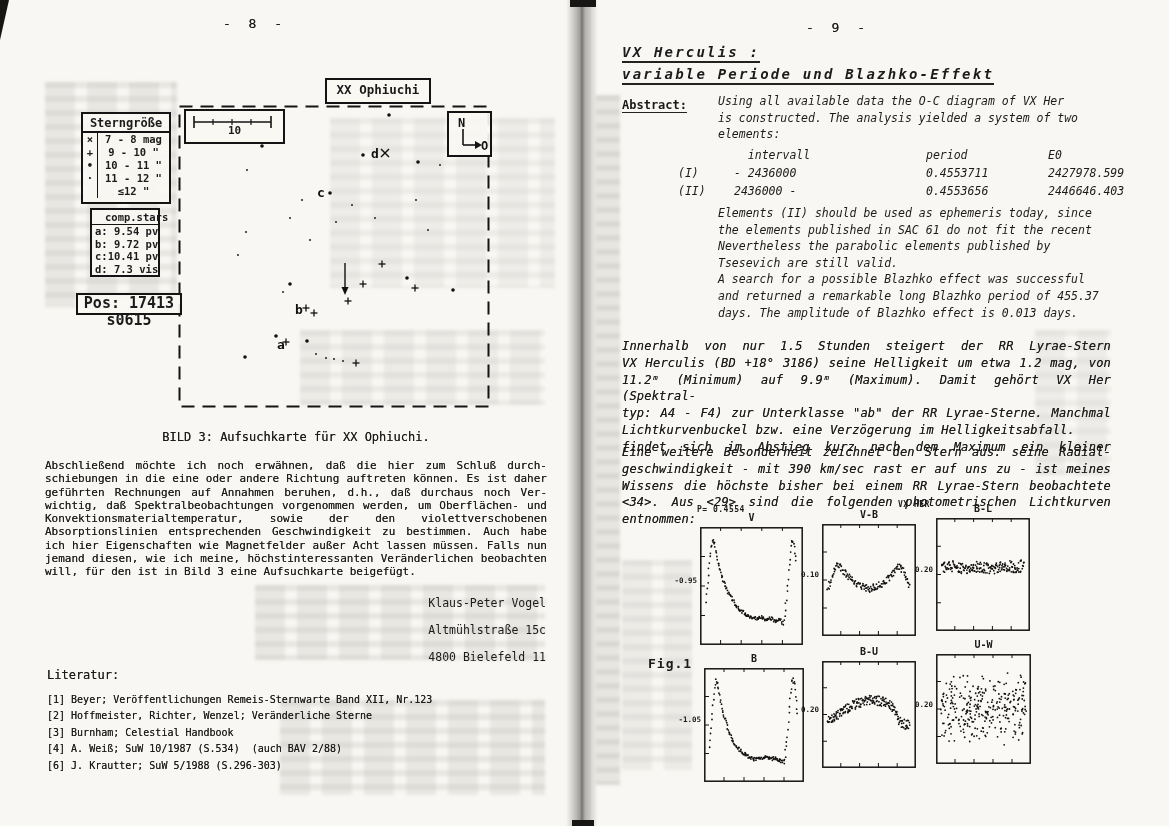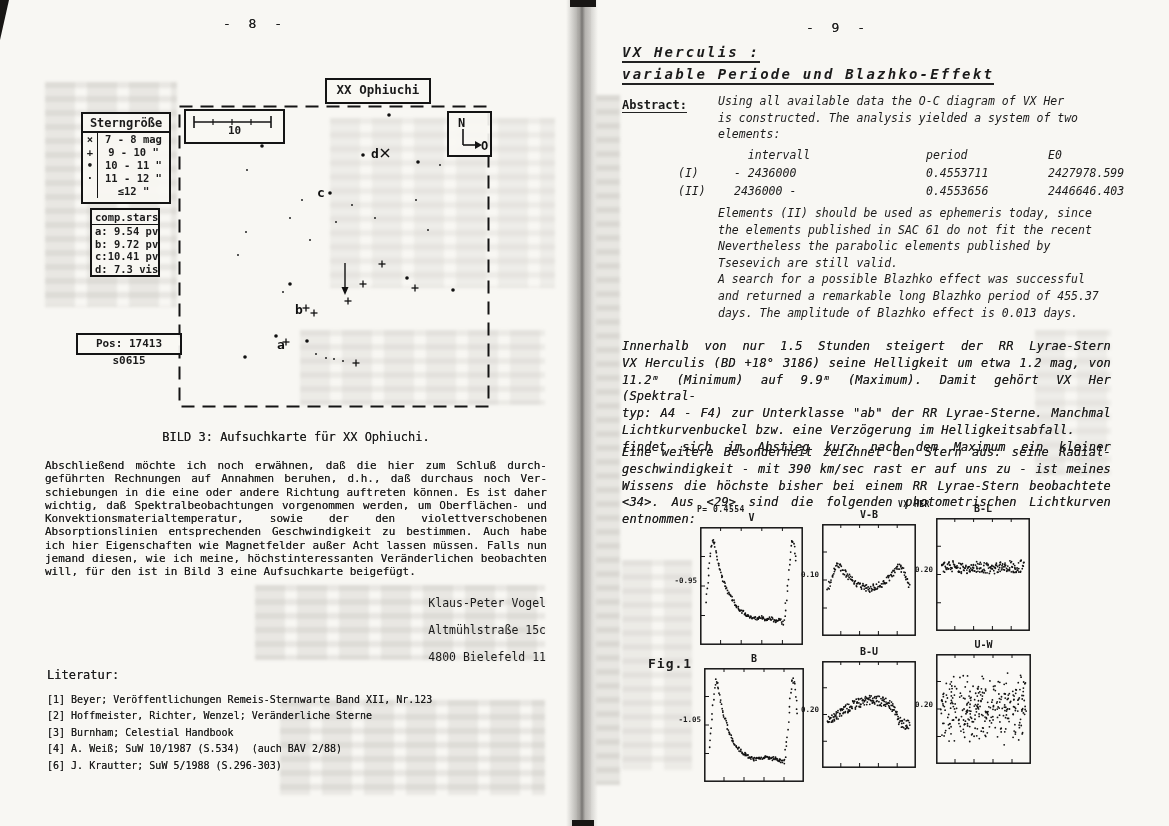--- a/index.html
+++ b/index.html
@@ -23,23 +23,23 @@
       repeating-linear-gradient(180deg, rgba(128,124,116,.30) 0 6px, rgba(0,0,0,0) 6px 14px);}
   .pagenum{font-size:13px;letter-spacing:5px;text-align:center;}
   .box{border:2px solid #141414;background:rgba(248,247,243,.92);}
   
   #legend-box{font-weight:bold;}
   #legend-title{font-size:12px;text-align:center;padding:2px 0 1px;border-bottom:2px solid #141414;}
   .legend-row{display:flex;font-size:10.5px;line-height:13px;}
   .legend-sym{width:14px;text-align:center;border-right:1.5px solid #141414;flex:0 0 14px;}
   .legend-lab{flex:1;text-align:center;white-space:pre;}
   #comp-box{font-weight:bold;font-size:10.5px;}
-  #comp-title{border-bottom:1.5px solid #141414;padding:1px 3px;border:1.5px solid #141414;margin:-1px;margin-bottom:0;}
+  #comp-title{border-bottom:1.5px solid #141414;padding:1px 13px;border:1.5px solid #141414;margin:-1px;margin-bottom:0;}
   .comp-row{padding:0 3px;line-height:12.5px;white-space:pre;}
-  #pos-box{font-weight:bold;font-size:11px;line-height:17px;text-align:center;margin-top:40px;}
+  #pos-box{font-weight:bold;font-size:15px;line-height:17px;text-align:center;}
   #xxoph-box{font-weight:bold;font-size:12.5px;line-height:20px;text-align:center;margin-left:32px;}
   .caption{font-size:12px;text-align:center;}
   
   .jlines .tline{text-align:justify;text-align-last:justify;white-space:normal;}
   .jlines .tline.last{text-align-last:left;}
   .plines .tline{white-space:pre;}
   #para-left{font-size:11px;line-height:13.3px;}
   #literature-items .tline{font-size:10px;line-height:16.4px;white-space:pre;}
   #signature .tline{font-size:11.5px;line-height:27px;text-align:right;white-space:pre;}
   .rp-title{font-weight:bold;font-style:italic;font-size:14px;letter-spacing:2.2px;
@@ -195,22 +195,22 @@
 </div>
 
 <div class="abs box" id="pos-box" style="left:76px;top:293px;width:102px;height:18px;">
   <span>Pos: 17413 s0615</span>
 </div>
 
 <div class="abs caption scan-text" style="left:45px;top:430px;width:502px;">BILD 3:  Aufsuchkarte für XX Ophiuchi.</div>
 
 <div class="abs jlines scan-text" id="para-left" style="left:45px;top:459px;width:502px;">
     <div class="tline">Abschließend möchte ich noch erwähnen, daß die hier zum Schluß durch-</div>
+    <div class="tline">schiebungen in die eine oder andere Richtung auftreten können. Es ist daher</div>
     <div class="tline">geführten Rechnungen auf Annahmen beruhen, d.h., daß durchaus noch Ver-</div>
-    <div class="tline">schiebungen in die eine oder andere Richtung auftreten können. Es ist daher</div>
     <div class="tline">wichtig, daß Spektralbeobachtungen vorgenommen werden, um Oberflächen- und</div>
     <div class="tline">Konvektionsmaterialtemperatur, sowie der den violettverschobenen</div>
     <div class="tline">Absorptionslinien entsprechenden Geschwindigkeit zu bestimmen. Auch habe</div>
     <div class="tline">ich hier Eigenschaften wie Magnetfelder außer Acht lassen müssen. Falls nun</div>
     <div class="tline">jemand diesen, wie ich meine, höchstinteressanten Veränderlichen beobachten</div>
     <div class="tline last">will, für den ist in Bild 3 eine Aufsuchkarte beigefügt.</div>
   </div>
 
 <div class="abs" id="signature" style="left:340px;top:590px;width:206px;">
     <div class="tline">Klaus-Peter Vogel</div>

